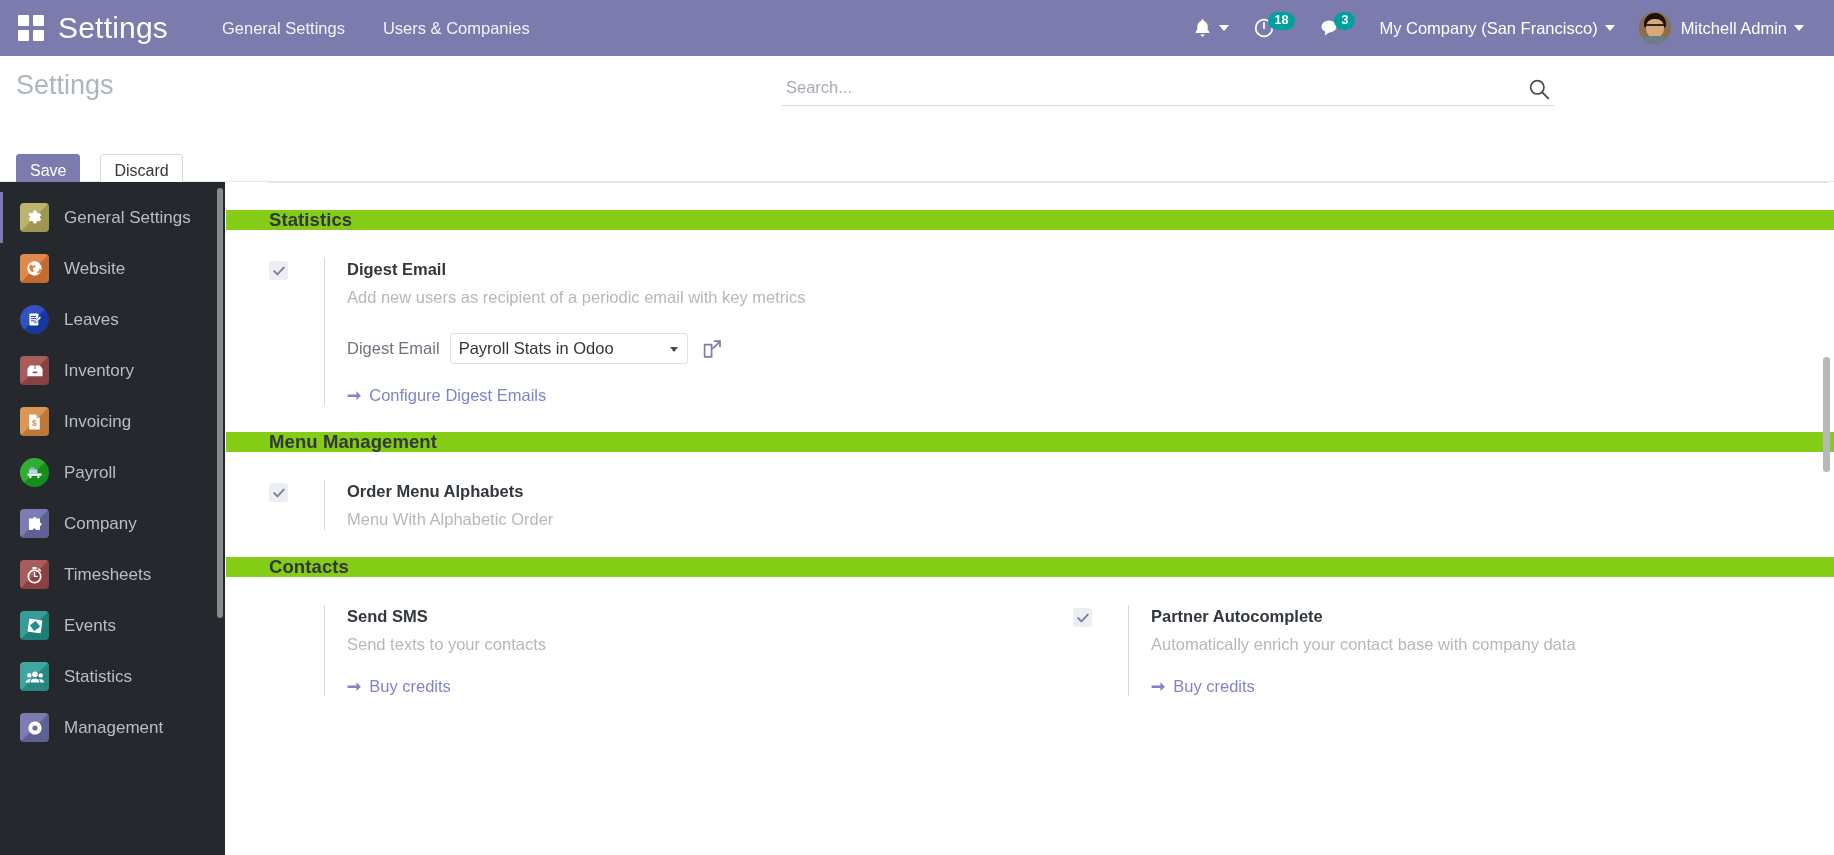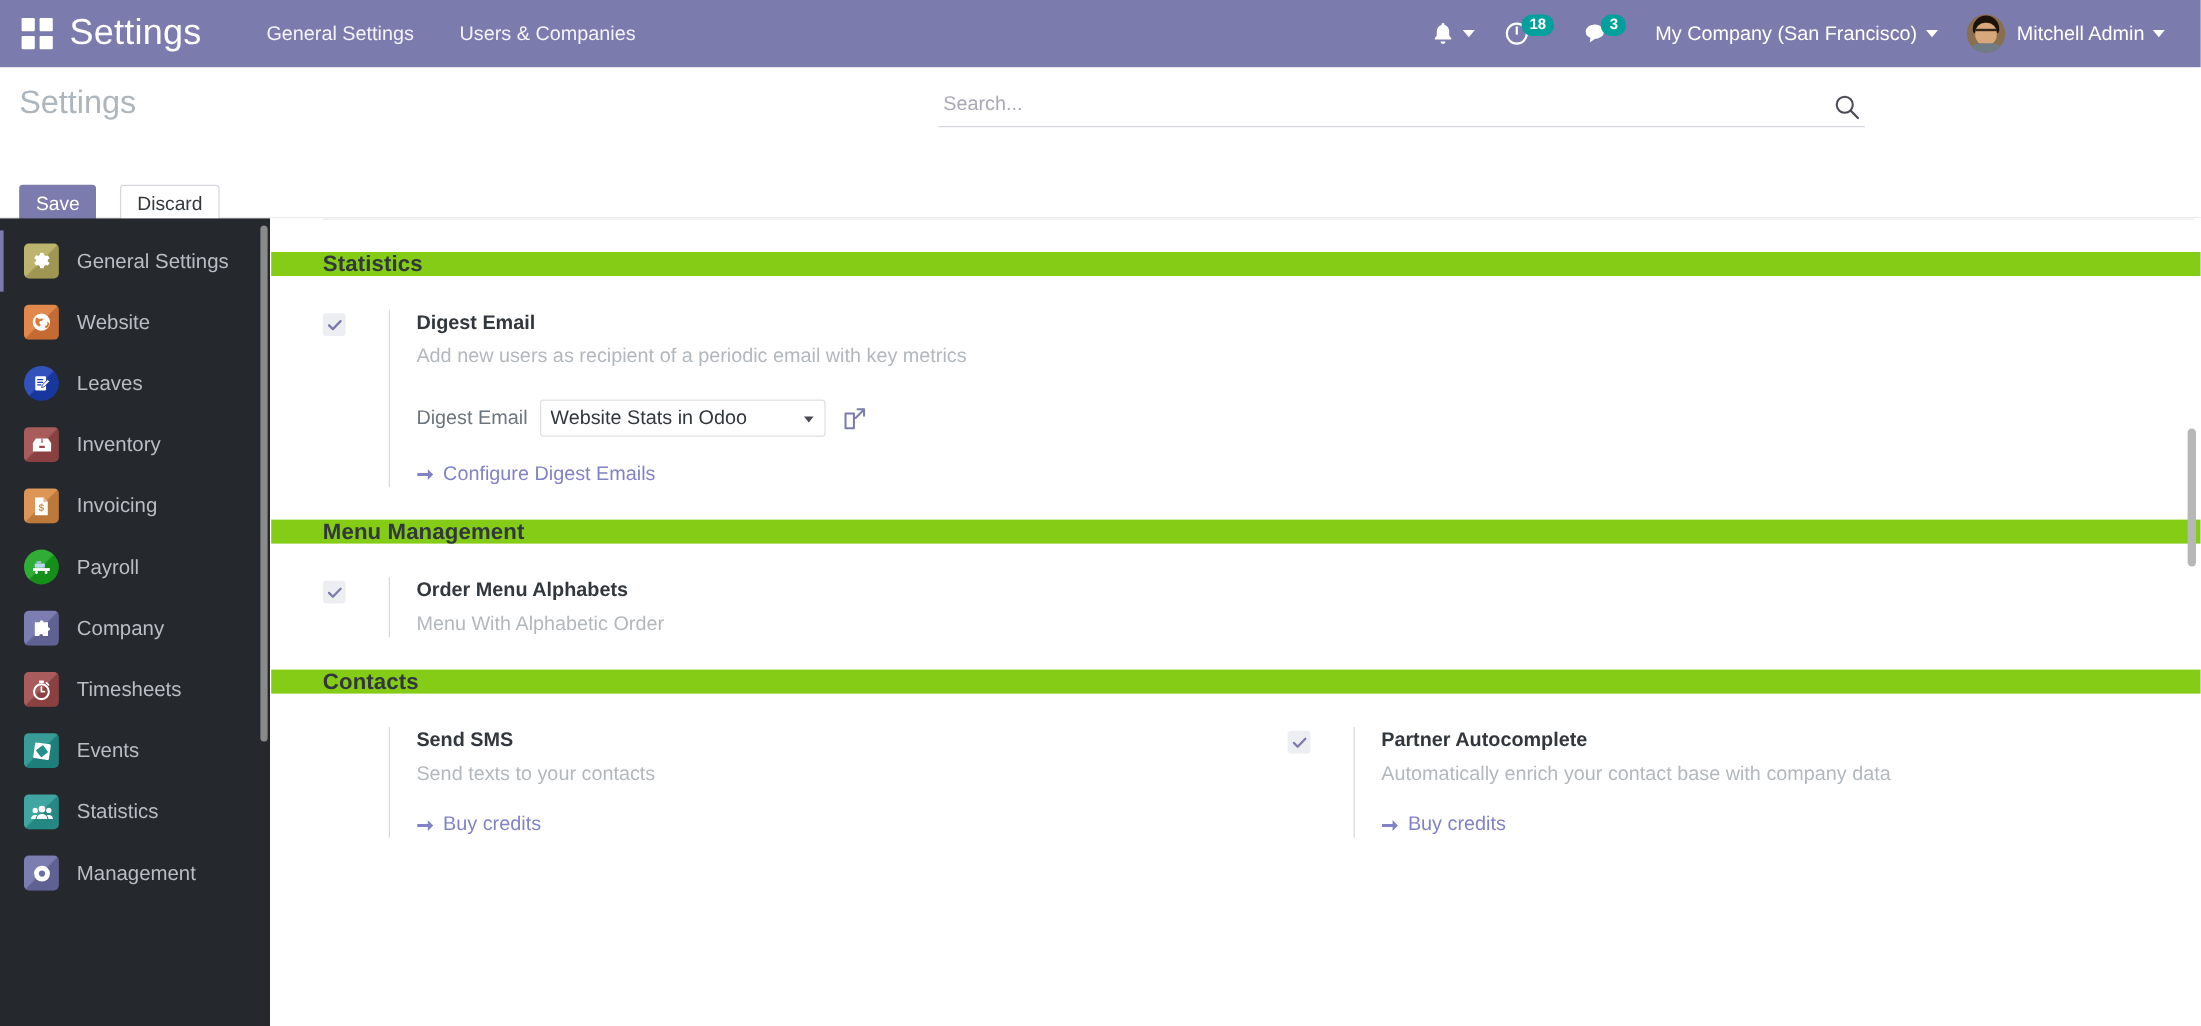--- a/index.html
+++ b/index.html
@@ -601,21 +601,21 @@
               </svg>
             </div>
           </div>
           <div class="setting-text">
             <div class="setting-label">Digest Email</div>
             <div class="setting-desc">Add new users as recipient of a periodic email with key metrics</div>
 
             <div class="field-row">
               <span class="field-label">Digest Email</span>
               <div class="select-box">
-                <span class="val">Website Stats in Odoo</span>
+                <span class="val">Payroll Stats in Odoo</span>
                 <span class="sel-caret"></span>
               </div>
               <span class="ext-link">
                 <svg width="22" height="22" viewBox="0 0 22 22">
                   <path d="M3.6 6.6h7v12.2H3.6z" fill="none" stroke="#7c7bad" stroke-width="1.7" stroke-linejoin="round"></path>
                   <path d="M12 10.3l7-7" stroke="#7c7bad" stroke-width="1.7" stroke-linecap="round"></path>
                   <path d="M13.6 3.1H19v5.4" fill="none" stroke="#7c7bad" stroke-width="1.7" stroke-linecap="round" stroke-linejoin="round"></path>
                 </svg>
               </span>
             </div>

